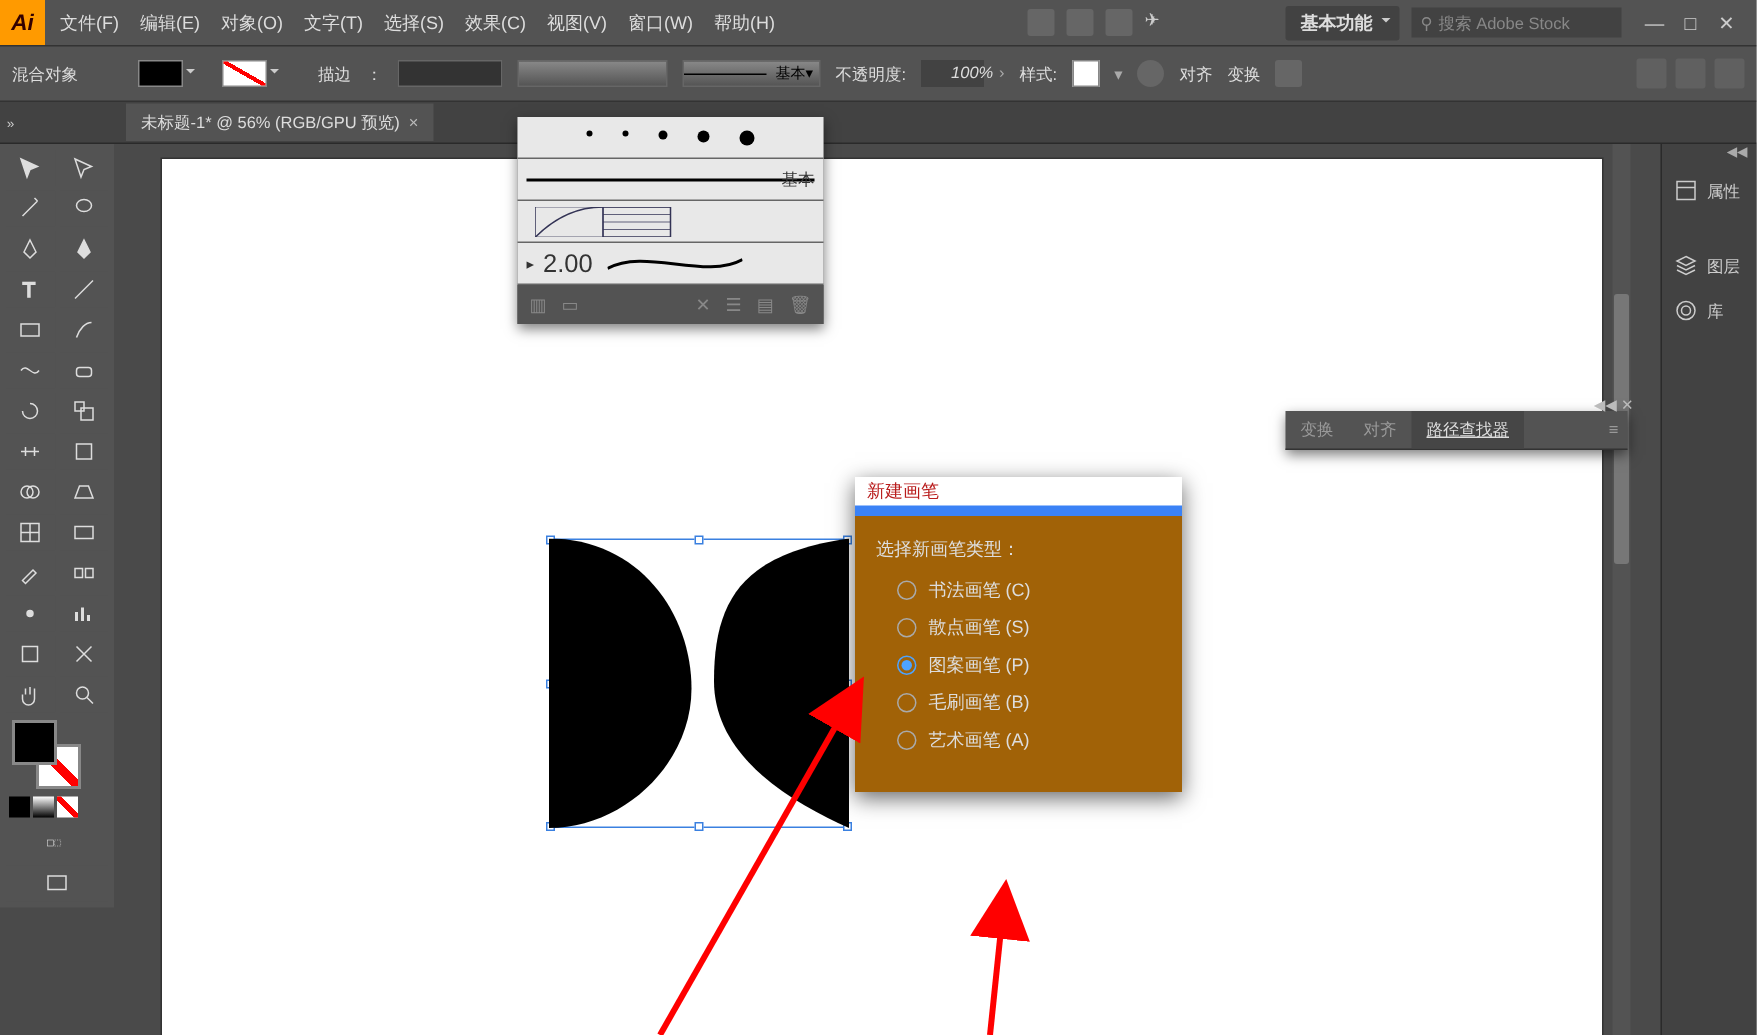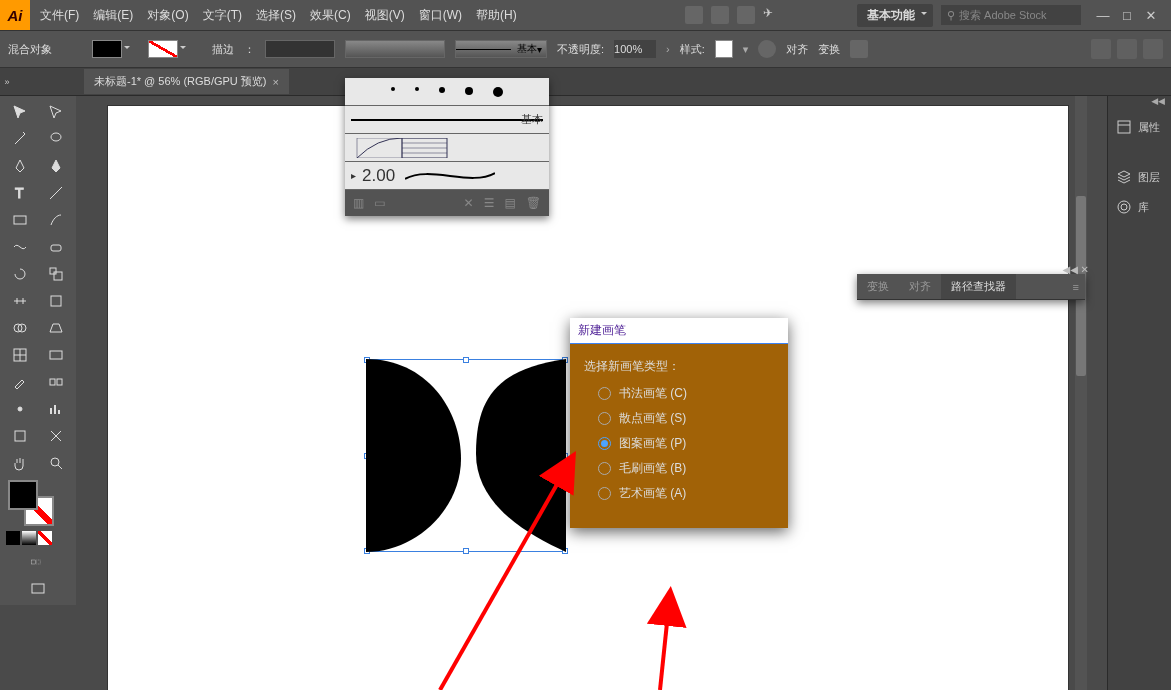--- a/index.html
+++ b/index.html
@@ -20,21 +20,21 @@
 .win-ctl div { width:12px; height:12px; color:#ccc; display:flex; align-items:center; justify-content:center; font-size:13px; }
 
 
 .ctrlbar { height:38px; background:#535353; display:flex; align-items:center; color:#ddd; font-size:11px; padding:0 8px; gap:10px; border-top:1px solid #333; border-bottom:1px solid #333; }
 .ctrlbar .swatch { width:30px; height:18px; background:#000; border:1px solid #888; position:relative; }
 .ctrlbar .swatch.nostroke { background:#fff; }
 .ctrlbar .swatch.nostroke::after { content:""; position:absolute; inset:0; background:linear-gradient(to top right,transparent 45%,red 45%,red 55%,transparent 55%); }
 .ctrlbar .swatch::before { content:""; position:absolute; right:-9px; top:5px; border:3px solid transparent; border-top-color:#ccc; }
 .stroke-dd { width:70px; height:18px; background:#333; border:1px solid #666; }
 .brush-dd { width:92px; height:18px; background:linear-gradient(#888,#555); border:1px solid #666; display:flex; align-items:center; justify-content:flex-end; color:#000; font-size:10px; padding-right:4px; }
-.num-field { width:42px; height:18px; background:#424242; color:#ddd; display:flex; align-items:center; padding:0 0; }
+.num-field { width:42px; height:18px; background:#424242; color:#ddd; display:flex; align-items:center; padding:0 20px;font-style:italic; }
 .style-sw { width:18px; height:18px; background:#fff; border:1px solid #888; }
 .ctrlbar .rightcluster { margin-left:auto; display:flex; gap:6px; align-items:center; }
 .rc-icon { width:20px; height:20px; background:#606060; border-radius:2px; }
 
 
 .doctabs { height:28px; background:#424242; display:flex; align-items:center; border-bottom:1px solid #2a2a2a; }
 .doctabs .expand { width:14px; color:#ccc; font-size:9px; text-align:center; }
 .doctab { background:#535353; color:#ddd; font-size:11px; padding:5px 10px; display:flex; align-items:center; gap:6px; margin-left:70px; }
 .doctab .x { color:#bbb; }
 
@@ -67,35 +67,35 @@
 .brushpanel { position:absolute; left:345px; top:-18px; width:204px; background:#535353; box-shadow:0 3px 8px rgba(0,0,0,.5); }
 .brushpanel .row { height:28px; border-bottom:1px solid #666; display:flex; align-items:center; padding:0 6px; background:#e8e8e8; }
 .brushpanel .foot { height:26px; background:#535353; display:flex; align-items:center; justify-content:space-between; padding:0 8px; color:#888; font-size:12px; }
 .thinline { height:2px; background:#000; width:100%; }
 .dot-row { display:flex; gap:20px; width:100%; justify-content:center; }
 .dot-row span { width:4px; height:4px; background:#000; border-radius:50%; }
 .curve-sample { width:90px; height:14px; }
 
 
 .dialog { position:absolute; left:570px; top:222px; width:218px; background:#fff; box-shadow:0 4px 14px rgba(0,0,0,.6); }
-.dialog .titlebar2 { height:26px; background:#fff; color:#4c1d95; font-size:12px; display:flex; align-items:center; padding:0 8px; border-bottom:1px solid #3b82f6; }
+.dialog .titlebar2 { height:26px; background:#fff; color:#b91c1c; font-size:12px; display:flex; align-items:center; padding:0 8px; border-bottom:7px solid #3b82f6; }
 .dialog .body { background:#a16207; color:#ddd; padding:14px 14px 18px; font-size:12px; }
 .dialog .body .lbl { margin-bottom:10px; }
 .radio-row { display:flex; align-items:center; gap:8px; margin:8px 0 8px 14px; }
 .radio { width:13px; height:13px; border:1px solid #aaa; border-radius:50%; display:flex; align-items:center; justify-content:center; }
 .radio.on { border-color:#4da3ff; }
 .radio.on::after { content:""; width:7px; height:7px; background:#4da3ff; border-radius:50%; }
 .dlg-buttons { display:flex; gap:14px; justify-content:center; margin-top:18px; }
 .dlg-btn { width:74px; height:26px; border:1px solid #ccc; border-radius:13px; background:transparent; color:#ddd; font-size:12px; display:flex; align-items:center; justify-content:center; }
 
 
 .pfpanel { position:absolute; right:86px; top:178px; width:228px; background:#535353; color:#bbb; font-size:11px; box-shadow:0 3px 8px rgba(0,0,0,.5); }
 .pfpanel .tabs { display:flex; height:26px; align-items:center; border-bottom:1px solid #333; }
 .pfpanel .tabs span { padding:0 10px; color:#999; }
-.pfpanel .tabs span.active { color:#ddd; background:#464646; height:100%; display:flex; align-items:center; }
+.pfpanel .tabs span.active { color:#ddd; background:#464646; height:100%; display:flex; align-items:center;text-decoration:underline; }
 .pfpanel .tabs .menu { margin-left:auto; padding:0 6px; }
 .pfpanel .close { position:absolute; right:-4px; top:-10px; color:#bbb; font-size:10px; }
 .pfpanel .section { padding:8px 10px; }
 .pfpanel .icons { display:flex; gap:14px; margin-top:6px; align-items:center; }
 .pf-icon { width:20px; height:20px; background:#666; }
 .expand-btn { width:48px; height:20px; background:#444; color:#888; font-size:10px; display:flex; align-items:center; justify-content:center; margin-left:auto; }
 
 
 .rightdock { position:absolute; right:0; top:0; width:64px; bottom:0; background:#424242; border-left:1px solid #2a2a2a; }
 .rightdock .item { height:30px; display:flex; align-items:center; gap:6px; padding:0 8px; color:#ccc; font-size:11px; }

